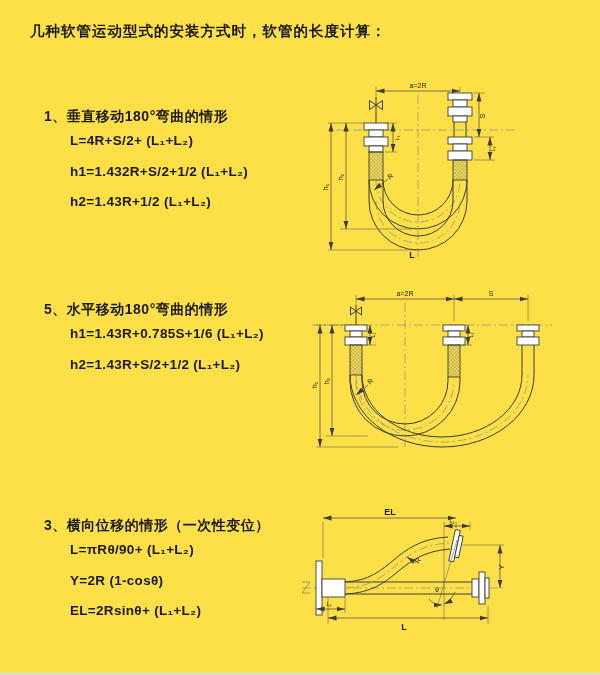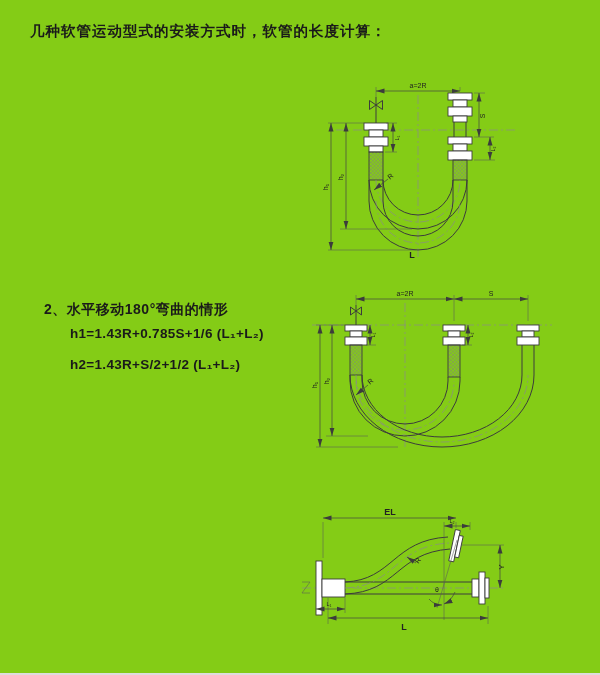--- a/index.html
+++ b/index.html
@@ -1,17 +1,17 @@
 <!DOCTYPE html>
 <html><head>
 <meta charset="utf-8">
 <style>
   html,body{margin:0;padding:0;background:#ffffff;}
   .page{
-    position:relative;width:600px;height:675px;background:#84cc16;overflow:hidden;
+    position:relative;width:600px;height:675px;background:#fde047;overflow:hidden;
     font-family:"Liberation Sans","DejaVu Sans",sans-serif;color:#1a1a1a;
   }
   .page-title{
     position:absolute;left:30px;top:22px;font-size:14.5px;font-weight:bold;letter-spacing:1px;
   }
   .section{position:absolute;left:44px;}
   .sec1{top:108px;}
   .sec2{top:301px;}
   .sec3{top:517px;}
   .sec-heading{font-size:14px;font-weight:bold;letter-spacing:0.5px;}
@@ -31,27 +31,39 @@
   .cl{stroke:#8a8a8a;stroke-width:0.7;fill:none;stroke-dasharray:9 3 2 3;}
   .page-edge{position:absolute;left:0;bottom:0;width:100%;height:2px;background:#ddd;}
 </style>
 </head>
 <body>
 
 <div class="page">
 
   <div class="page-title">几种软管运动型式的安装方式时，软管的长度计算：</div>
 
+  <div class="section sec1">
+    <div class="sec-heading">1、垂直移动180°弯曲的情形</div>
+    <div class="formula">L=4R+S/2+ (L₁+L₂)</div>
+    <div class="formula">h1=1.432R+S/2+1/2 (L₁+L₂)</div>
+    <div class="formula">h2=1.43R+1/2 (L₁+L₂)</div>
+  </div>
 
   <div class="section sec2">
-    <div class="sec-heading">2、水平移动180°弯曲的情形</div>
+    <div class="sec-heading">5、水平移动180°弯曲的情形</div>
     <div class="formula">h1=1.43R+0.785S+1/6 (L₁+L₂)</div>
     <div class="formula">h2=1.43R+S/2+1/2 (L₁+L₂)</div>
   </div>
 
+  <div class="section sec3">
+    <div class="sec-heading">3、横向位移的情形（一次性变位）</div>
+    <div class="formula">L=πRθ/90+ (L₁+L₂)</div>
+    <div class="formula">Y=2R (1-cosθ)</div>
+    <div class="formula">EL=2Rsinθ+ (L₁+L₂)</div>
+  </div>
 
   <svg class="diag d1" width="285" height="185" viewBox="0 0 285 185">
     <defs>
       <marker id="ar1" markerUnits="userSpaceOnUse" markerWidth="9" markerHeight="7" refX="8.5" refY="3.5" orient="auto-start-reverse">
         <path d="M0,1 L8.5,3.5 L0,6 Z" fill="#3c3c3c"></path>
       </marker>
       <pattern id="ht1" patternUnits="userSpaceOnUse" width="3.5" height="3.5">
         <path d="M0,3.5 L3.5,0 M0,0 L3.5,3.5" stroke="#808080" stroke-width="0.45"></path>
       </pattern>
     </defs>

